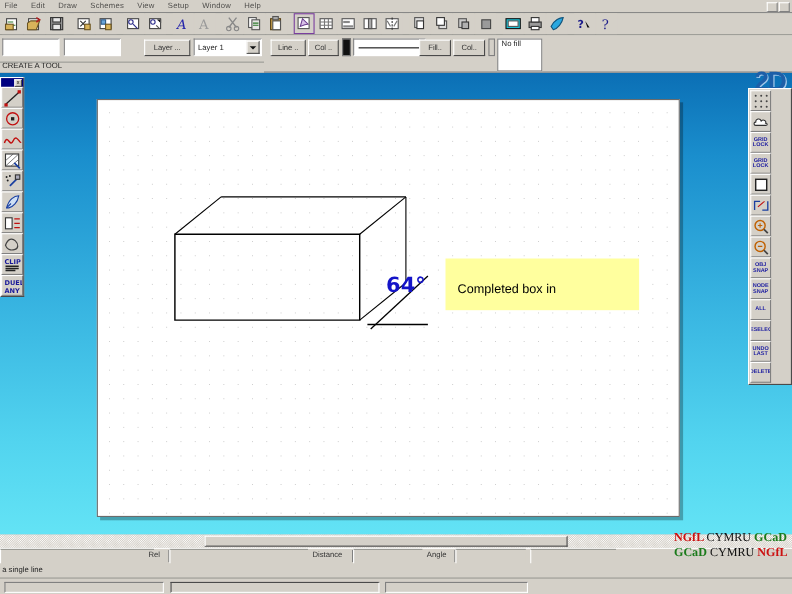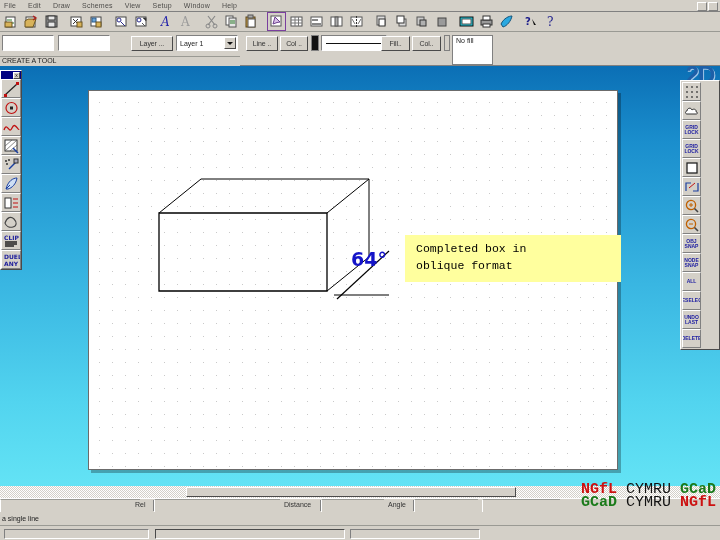--- a/index.html
+++ b/index.html
@@ -142,24 +142,24 @@
   }
   .cv-title{
     position:absolute;left:52px;top:31px;font-size:21px;color:#000;
     font-family:"DejaVu Sans", sans-serif;letter-spacing:.2px;white-space:nowrap;
   }
   .angle-label{
     position:absolute;left:262px;top:157px;font-size:19px;font-weight:bold;
     color:#1414c8;font-family:"DejaVu Sans", sans-serif;
   }
   .callout{
-    position:absolute;left:316px;top:144px;width:216px;height:47px;
-    background:#ffff9e;box-sizing:border-box;padding:6px 0 0 11px;
+    position:absolute;left:316px;top:144px;width:176px;height:47px;
+    background:#ffff9e;box-sizing:border-box;padding:20px 0 0 11px;
     font-size:11.5px;color:#000;line-height:1.45;
-    font-family:Liberation Mono, monospace;
+    font-family:Liberation Sans, sans-serif;
   }
   .cv-svg{position:absolute;left:0;top:0;}
 
   
   .hscroll{
     position:absolute;left:0;top:486px;width:720px;height:12px;
     background:#d4d0c8;box-sizing:border-box;
     background-image:
       linear-gradient(45deg,#fff 25%,transparent 25%,transparent 75%,#fff 75%),
       linear-gradient(45deg,#fff 25%,transparent 25%,transparent 75%,#fff 75%);
@@ -187,22 +187,22 @@
   .sb-msg{
     position:absolute;left:2px;top:16px;font-size:7px;color:#222;
   }
   .sb-hr{position:absolute;left:0;top:26px;width:720px;height:1px;background:#9a9a94;}
   .sb-in{
     position:absolute;top:30px;height:10px;background:#d4d0c8;
     border:1px solid #808080;border-right-color:#fff;border-bottom-color:#fff;
     box-sizing:border-box;
   }
   .ngfl{
-    position:absolute;right:4px;top:-16px;font-size:15px;font-weight:bold;
-    line-height:13px;font-family:Liberation Mono, monospace;white-space:nowrap;
+    position:absolute;right:4px;top:-16px;font-size:11px;font-weight:bold;
+    line-height:13px;font-family:Liberation Serif, serif;white-space:nowrap;
   }
   .ngfl .red{color:#cc1111;}
   .ngfl .grn{color:#1a7a1a;}
   .ngfl .blk{color:#111;font-weight:normal;}
 </style>
 </head>
 <body>
 
 <div id="app">
 
@@ -615,21 +615,20 @@
       <path d="M280 140 L280 166" fill="none" stroke="#000" stroke-width="1"></path>
 
       <path d="M245 204 L300 204" fill="none" stroke="#000" stroke-width="1.2"></path>
       <path d="M248 208 L300 160" fill="none" stroke="#000" stroke-width="1.2"></path>
     </svg>
 
     <div class="angle-label">64°</div>
 
     <div class="callout">
       <div>Completed box in</div>
-      <div>oblique format</div>
     </div>
   </div>
 
   <div class="hscroll">
     <div class="hthumb"></div>
   </div>
 
   <div class="statusbar">
 
     <div class="sb-row">

